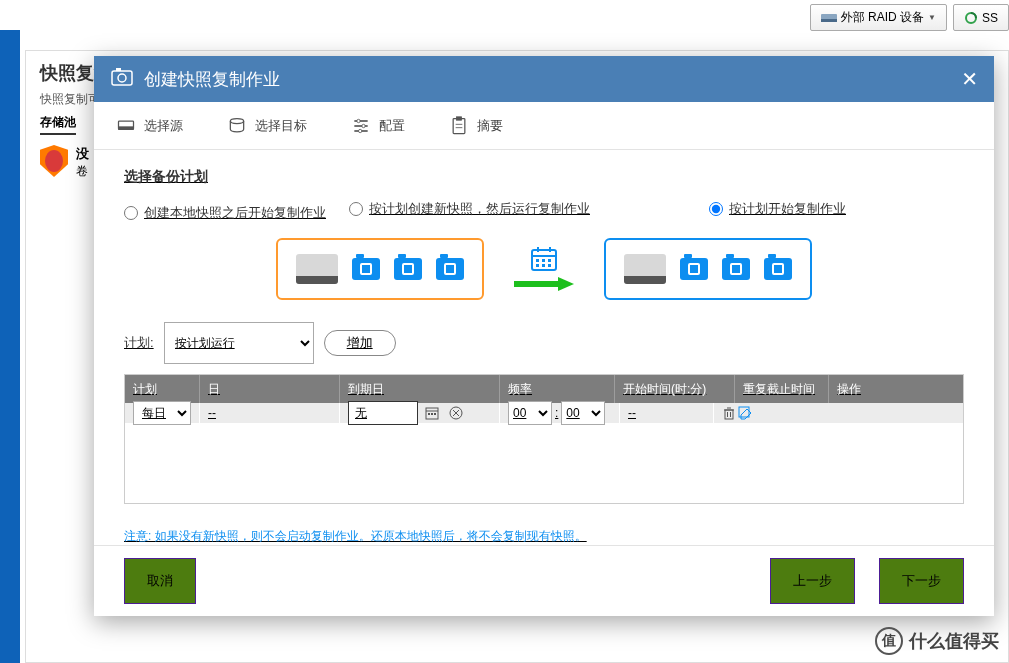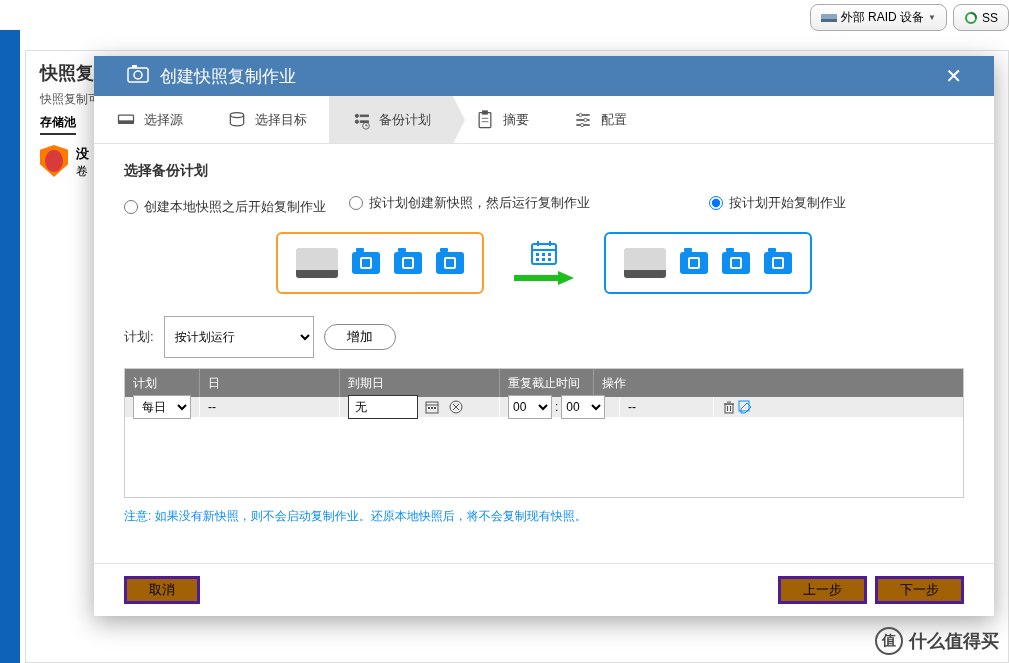--- a/index.html
+++ b/index.html
@@ -1,44 +1,44 @@
 <!DOCTYPE html>
 <html><head>
 <meta charset="utf-8">
 <style>
 * { box-sizing: border-box; margin: 0; padding: 0; font-family: "Microsoft YaHei", Arial, sans-serif; }
 body { width: 1009px; height: 663px; overflow: hidden; background: #f0f0f0; position: relative; }
 
 .bg { position: absolute; inset: 0; background: #fff; }
 .leftbar { position: absolute; left: 0; top: 30px; bottom: 0; width: 20px; background: #0e62b8; }
 .topbtns { position: absolute; top: 4px; right: 0; display: flex; gap: 6px; }
-.topbtn { border: 1px solid #aaa; border-radius: 8px; background: linear-gradient(#fff,#eee); padding: 4px 10px; font-size: 12px; display: flex; align-items: center; gap: 4px; }
+.topbtn { border: 1px solid #aaa; border-radius: 2px; background: linear-gradient(#fff,#eee); padding: 4px 10px; font-size: 12px; display: flex; align-items: center; gap: 4px; }
 .topbtn .tri { font-size: 8px; color: #555; }
 
 .bgpanel { position: absolute; left: 25px; top: 50px; right: 0; bottom: 0; border: 1px solid #ddd; background: #fff; padding: 10px 14px; }
 .bgtitle { font-size: 18px; font-weight: bold; color: #333; }
 .bgsub { font-size: 12px; color: #555; margin-top: 6px; }
 .bgtab { display:inline-block; border-bottom: 2px solid #333; font-size: 12px; font-weight: bold; padding: 2px 0; margin-top:4px;}
 .bgwarn { display:flex; gap:8px; margin-top:10px; align-items:flex-start;}
 .shield { width:28px; height:32px; background:#ff7a00; clip-path: polygon(50% 0,100% 15%,100% 60%,50% 100%,0 60%,0 15%); position:relative;}
 .shield::after{content:"";position:absolute;inset:5px;background:#d93a3a;border-radius:50%;}
 
 .modal { position: absolute; left: 94px; top: 56px; width: 900px; height: 560px; background: #fff; box-shadow: 0 6px 24px rgba(0,0,0,0.35); display: flex; flex-direction: column; }
-.mhead { background: #4a7fb5; height: 40px; display: flex; align-items: center; padding: 0 32px; color: #fff; }
+.mhead { background: #4a7fb5; height: 46px; display: flex; align-items: center; padding: 0 16px; color: #fff; }
 .mhead .ic { margin-right: 10px; }
 .mhead h2 { font-size: 17px; font-weight: 500; flex: 1; }
 .close { color: #fff; font-size: 20px; cursor: pointer; }
 
 .steps { display: flex; align-items: center; border-bottom: 1px solid #e3e3e3; height: 48px; }
 .step { display: flex; align-items: center; gap: 8px; padding: 8px 22px; height: 100%; font-size: 13px; color: #444; position: relative; }
 .step.active { background: #e6e6e6; }
 .step.active::after { content: ""; position: absolute; right: -12px; top: 0; border-top: 24px solid transparent; border-bottom: 24px solid transparent; border-left: 12px solid #e6e6e6; z-index:1;}
 .stepic { width: 20px; height: 20px; fill: #555; stroke:#555;}
 
-.body { flex: 1; padding: 18px 30px 6px; overflow: hidden; }
+.body { flex: 1; padding: 18px 30px 6px; overflow: hidden; text-decoration: underline; }
 .sectitle { font-size: 14px; font-weight: bold; color: #333; margin-bottom: 10px; }
 .radios { display: flex; gap: 0; margin-bottom: 16px; }
 .radio { display: flex; align-items: center; gap: 6px; font-size: 13px; color: #333; }
 .radio input { width:14px; height:14px;}
 .r1{width:225px;margin-top:8px;} .r2{width:255px;} .r3{flex:1;}
 
 .diagram { display: flex; justify-content: center; align-items: center; gap: 30px; margin-bottom: 22px; }
 .dbox { border: 2px solid; border-radius: 6px; padding: 14px 18px; display: flex; align-items: center; gap: 14px; }
 .dbox.src { border-color: #ff9a2e; }
 .dbox.dst { border-color: #0d8ef0; }
@@ -62,26 +62,26 @@
 .thead > div, .trow > div { border-right: 1px solid rgba(255,255,255,0.25); padding: 5px 8px; display: flex; align-items: center; }
 .trow > div { border-right-color: #fff; }
 .c1{width:75px;} .c2{width:140px;} .c3{width:160px;} .c4{width:115px;} .c5{width:120px;} .c6{width:94px;} .c7{width:45px;border-right:none!important;}
 .trow { display: flex; background: #ececec; height: 20px; font-size: 12px; }
 .cellsel { height: 24px; border: 1px solid #aaa; width: 100%; font-size: 12px; background:#fff; padding:0 4px;}
 .cellinp { height: 24px; border: 1px solid #333; width: 70px; font-size: 12px; padding: 0 6px; background:#fff;}
 .iconbtn { width:20px; height:20px; display:inline-flex; align-items:center; justify-content:center; cursor:pointer; color:#555;}
 .hrsel{width:44px;height:24px;border:1px solid #aaa;font-size:12px;background:#fff;}
 .empty { height: 80px; background: #fff; }
 
-.note { font-size: 12px; color: #0d8ef0; margin-top: 10px; }
+.note { font-size: 12px; color: #0d8ef0; margin-top: 24px; }
 
 .footer { border-top: 1px solid #e3e3e3; padding: 12px 30px; display: flex; }
-.fbtn { height: 28px; padding: 0 22px; border: 3px solid #4c1d95; background: #a16207; font-size: 13px; cursor:pointer;}
+.fbtn { height: 46px; padding: 0 22px; border: 1px solid #4c1d95; background: #4d7c0f; font-size: 13px; cursor:pointer;}
 .spacer { flex: 1; }
-.footer .fbtn + .fbtn { margin-left: 8px; text-align: right; }
+.footer .fbtn + .fbtn { margin-left: 24px; text-align: right; }
 
 .watermark { position: absolute; right: 10px; bottom: 8px; display: flex; align-items: center; gap: 6px; color: #444; font-size: 18px; font-weight: bold;}
 .wm-badge { width: 28px; height: 28px; border-radius: 50%; border: 2px solid #555; display: flex; align-items: center; justify-content: center; font-size: 14px;}
 .blueedge { position:absolute; top:52px; right:0; width:70px; height:26px; background:#0e7ae6; border-radius:4px 0 0 4px; color:#fff; font-size:12px; display:flex; align-items:center; padding-left:6px;}
 </style>
 </head>
 <body>
 
 <div class="bg">
   <div class="leftbar"></div>
@@ -141,50 +141,39 @@
         </svg>
       <span>选择源</span>
     </div>
     <div class="step">
       <svg class="stepic" viewBox="0 0 24 24">
           <ellipse cx="12" cy="6" rx="8" ry="3" fill="none" stroke="#555" stroke-width="1.5"></ellipse>
           <path d="M4 6v10c0 1.7 3.6 3 8 3s8-1.3 8-3V6" fill="none" stroke="#555" stroke-width="1.5"></path>
         </svg>
       <span>选择目标</span>
     </div>
-    <div class="step active">
-      <svg class="stepic" viewBox="0 0 24 24">
-          <circle cx="7" cy="7" r="2" fill="#555"></circle>
-          <rect x="11" y="6" width="10" height="2" fill="#555"></rect>
-          <circle cx="7" cy="14" r="2" fill="#555"></circle>
-          <rect x="11" y="13" width="10" height="2" fill="#555"></rect>
-          <circle cx="18" cy="19" r="4" fill="none" stroke="#555"></circle>
-          <path d="M18 17v2h2" stroke="#555" fill="none"></path>
-        </svg>
-      <span>备份计划</span>
-    </div>
-    <div class="step">
-      <svg class="stepic" viewBox="0 0 24 24">
-          <rect x="5" y="3" width="14" height="18" rx="1" fill="none" stroke="#555" stroke-width="1.5"></rect>
-          <rect x="9" y="1" width="6" height="4" fill="#555"></rect>
-          <line x1="8" y1="10" x2="16" y2="10" stroke="#555"></line>
-          <line x1="8" y1="14" x2="16" y2="14" stroke="#555"></line>
-        </svg>
-      <span>摘要</span>
-    </div>
     <div class="step">
       <svg class="stepic" viewBox="0 0 24 24">
           <line x1="4" y1="6" x2="20" y2="6" stroke="#555" stroke-width="2"></line>
           <circle cx="9" cy="6" r="2" fill="#fff" stroke="#555"></circle>
           <line x1="4" y1="12" x2="20" y2="12" stroke="#555" stroke-width="2"></line>
           <circle cx="15" cy="12" r="2" fill="#fff" stroke="#555"></circle>
           <line x1="4" y1="18" x2="20" y2="18" stroke="#555" stroke-width="2"></line>
           <circle cx="11" cy="18" r="2" fill="#fff" stroke="#555"></circle>
         </svg>
       <span>配置</span>
+    </div>
+    <div class="step">
+      <svg class="stepic" viewBox="0 0 24 24">
+          <rect x="5" y="3" width="14" height="18" rx="1" fill="none" stroke="#555" stroke-width="1.5"></rect>
+          <rect x="9" y="1" width="6" height="4" fill="#555"></rect>
+          <line x1="8" y1="10" x2="16" y2="10" stroke="#555"></line>
+          <line x1="8" y1="14" x2="16" y2="14" stroke="#555"></line>
+        </svg>
+      <span>摘要</span>
     </div>
   </div>
 
   <div class="body">
     <div class="sectitle">选择备份计划</div>
     <div class="radios">
       <label class="radio r1">
           <input type="radio" name="bp" style="">
           <span>创建本地快照之后开始复制作业</span>
         </label>
@@ -237,20 +226,22 @@
         <option>按计划运行</option>
       </select>
       <button class="addbtn">增加</button>
     </div>
 
     <div class="tbl">
       <div class="thead">
         <div class="c1">计划</div>
         <div class="c2">日</div>
         <div class="c3">到期日</div>
+        <div class="c4">频率</div>
+        <div class="c5">开始时间(时:分)</div>
         <div class="c6">重复截止时间</div>
         <div class="c7">操作</div>
       </div>
       <div class="trow">
         <div class="c1">
             <select class="cellsel"><option>每日</option></select>
           </div>
         <div class="c2">--</div>
         <div class="c3" style="gap:4px">
           <input class="cellinp" value="无" style="">

